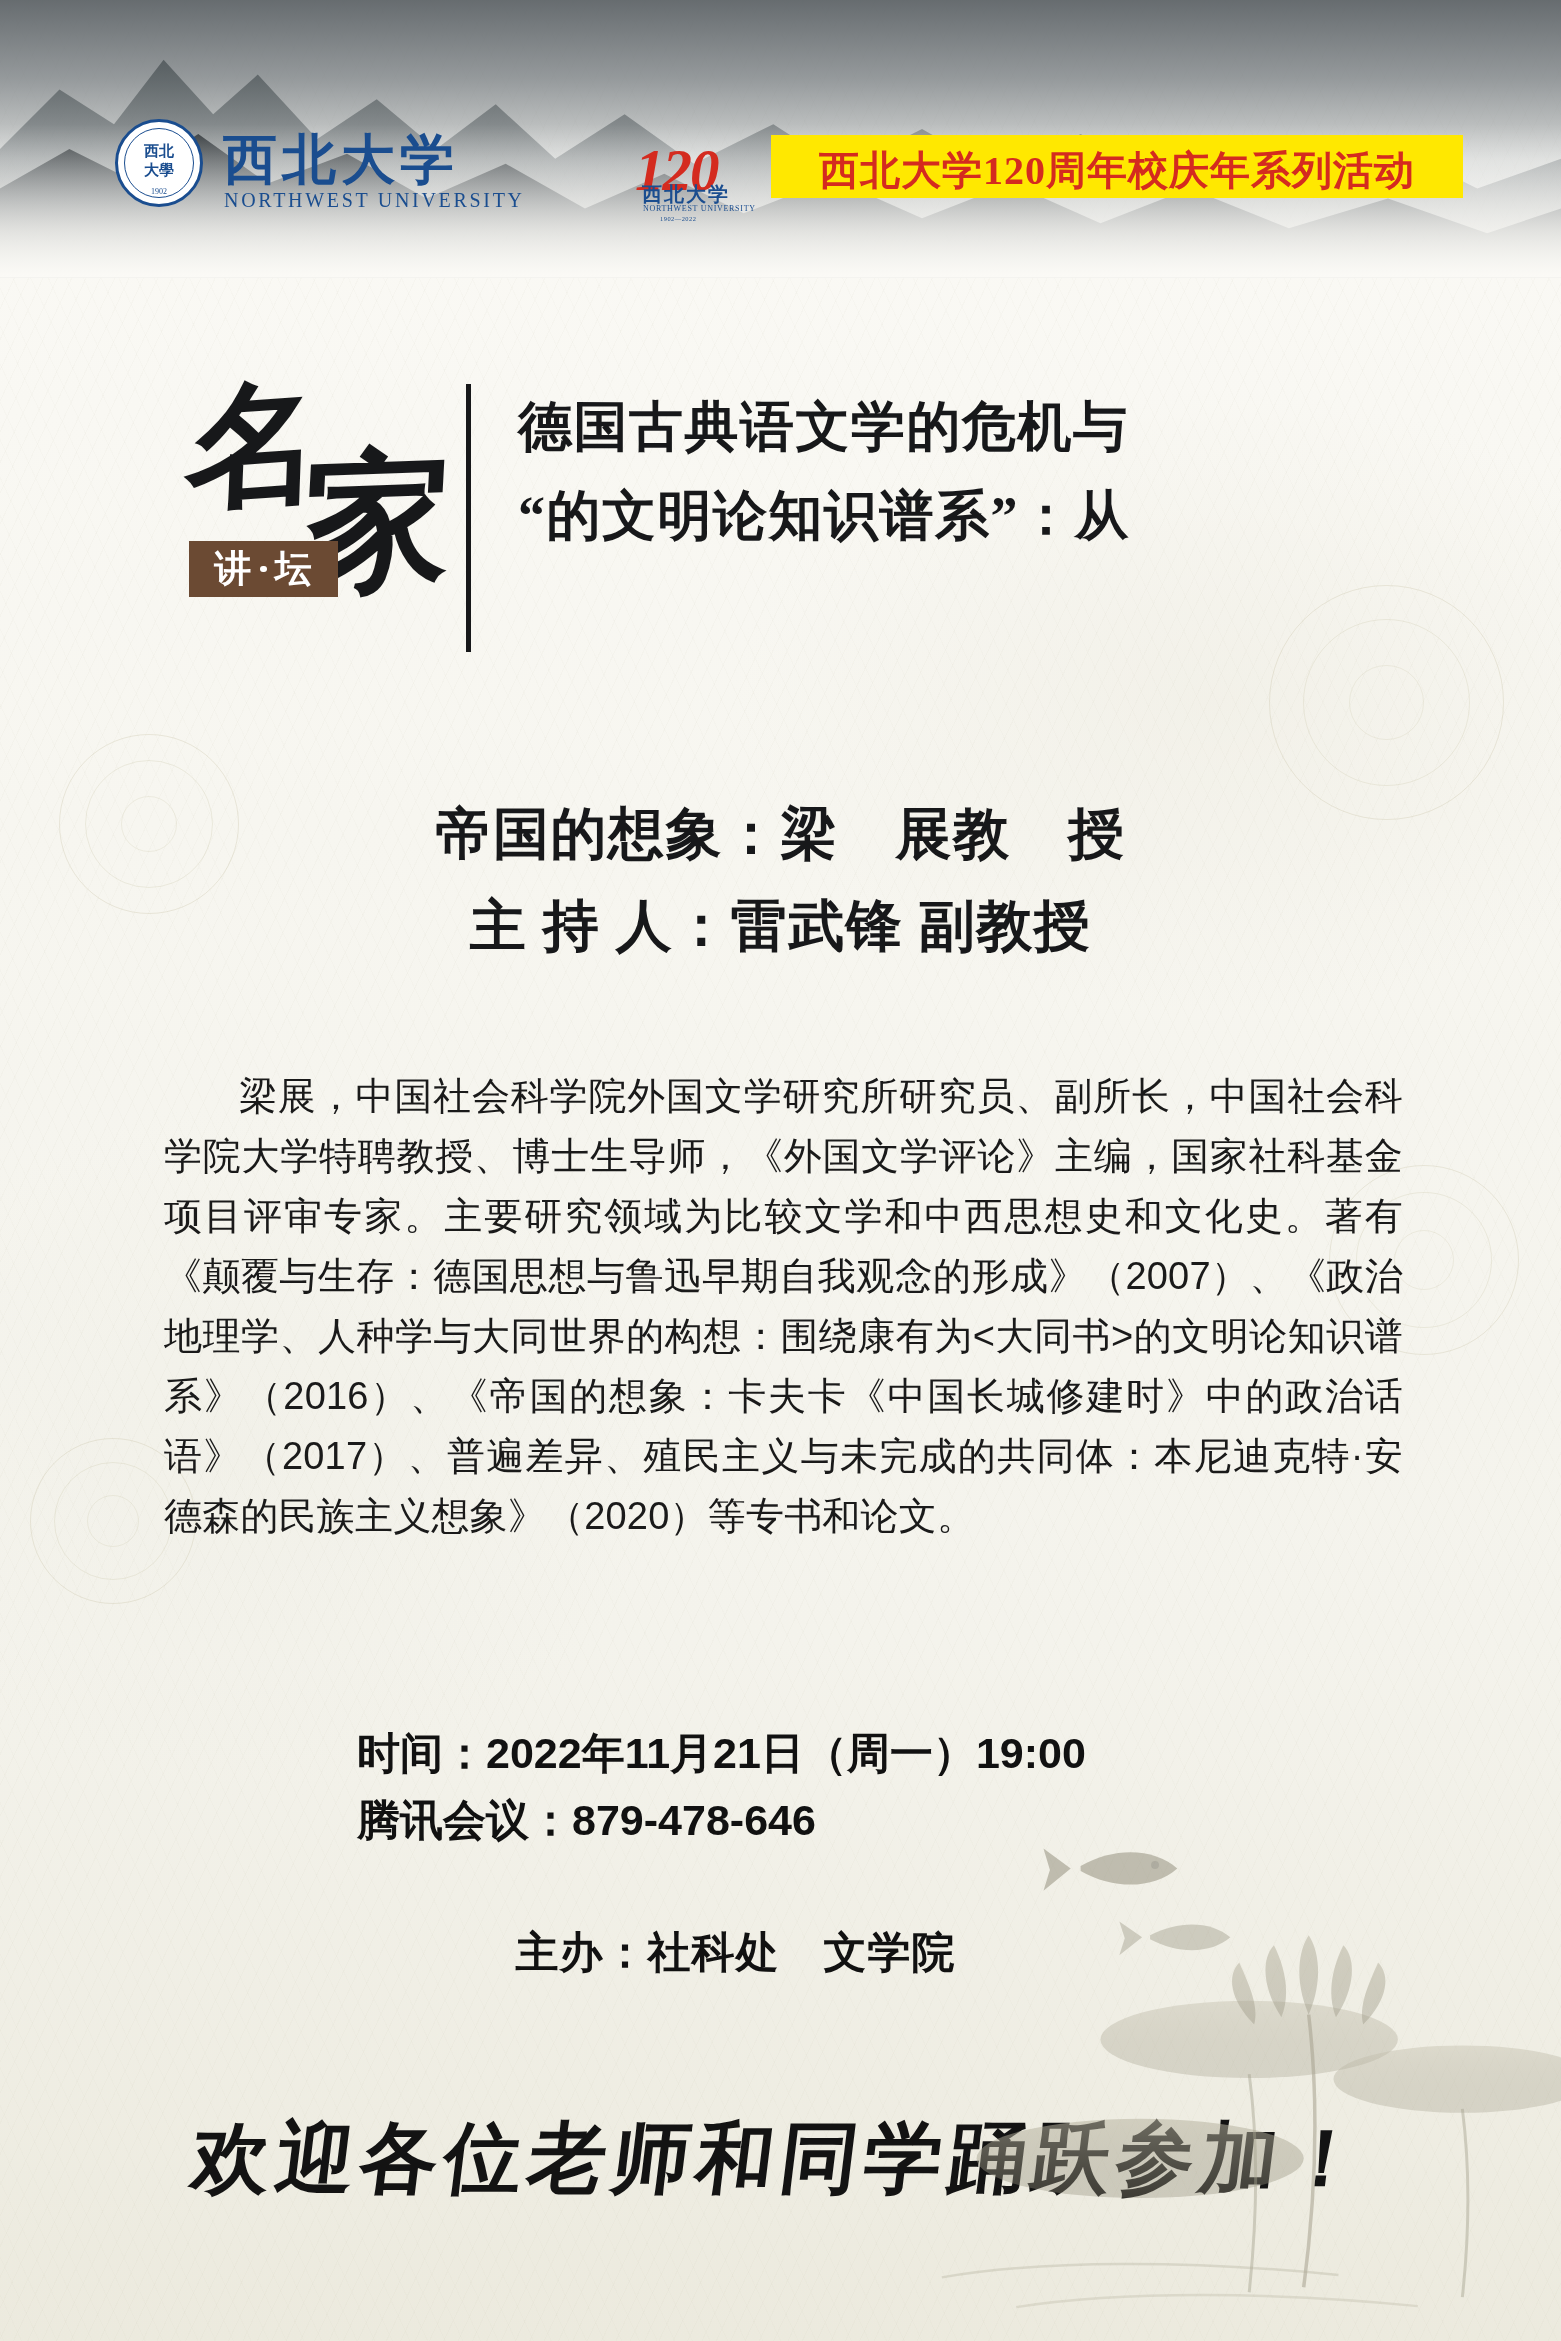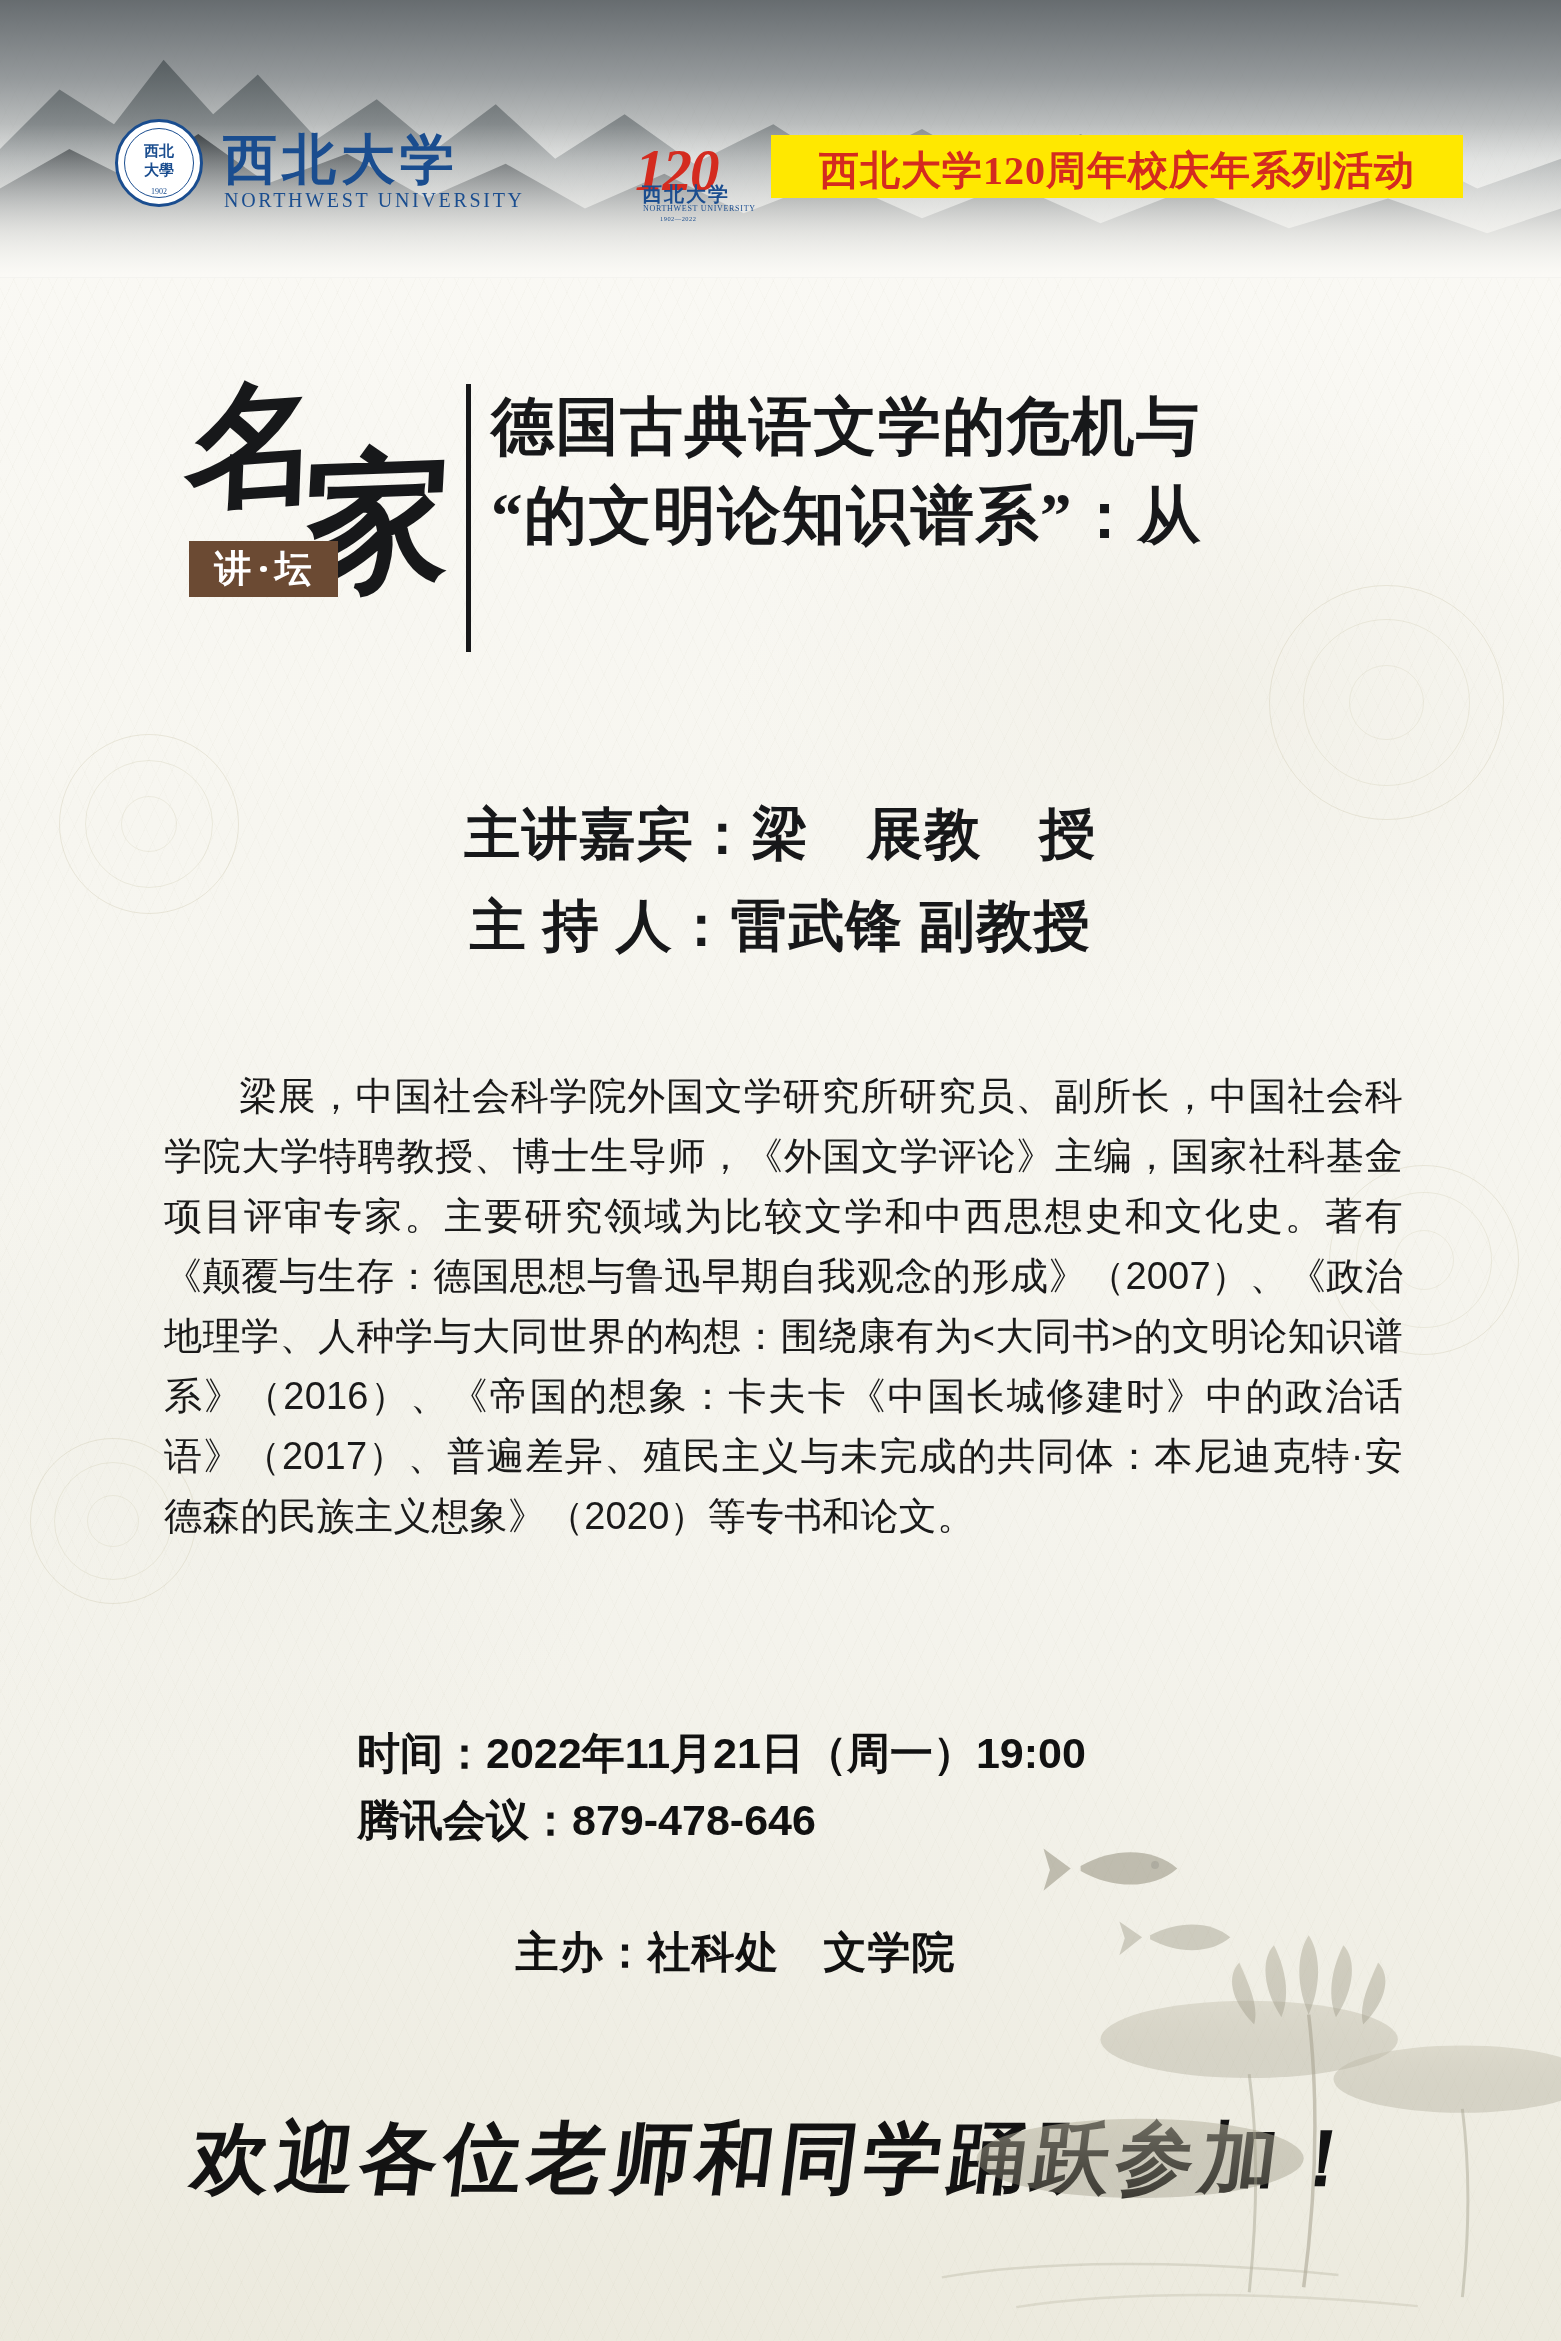--- a/index.html
+++ b/index.html
@@ -276,25 +276,26 @@
   }
   .title-lines {
     position: absolute;
     left: 491px;
     top: 383px;
     width: 972px;
   }
   .title-lines .tline {
     font-family: "Liberation Serif", serif;
     font-weight: bold;
-    font-size: 63px;
+    font-size: 54px;
     line-height: 89px;
     color: #17181a;
     letter-spacing: 1.5px;
     white-space: nowrap;
+    margin-left: 27px;
   }
 
   
   .speaker-block {
     position: absolute;
     left: 0;
     top: 788px;
     width: 1561px;
     text-align: center;
   }
@@ -447,21 +448,21 @@
     </div>
   </div>
 
   <div class="title-rule"></div>
   <div class="title-lines">
     <div class="tline">德国古典语文学的危机与</div>
     <div class="tline">“的文明论知识谱系”：从</div>
   </div>
 
   <div class="speaker-block">
-    <div class="row">主讲嘉宾：梁　展教　授</div>
+    <div class="row">帝国的想象：梁　展教　授</div>
     <div class="row">主 持 人：雷武锋 副教授</div>
   </div>
 
   <div class="bio">梁展，中国社会科学院外国文学研究所研究员、副所长，中国社会科学院大学特聘教授、博士生导师，《外国文学评论》主编，国家社科基金项目评审专家。主要研究领域为比较文学和中西思想史和文化史。著有《颠覆与生存：德国思想与鲁迅早期自我观念的形成》（2007）、《政治地理学、人种学与大同世界的构想：围绕康有为&lt;大同书&gt;的文明论知识谱系》（2016）、《帝国的想象：卡夫卡《中国长城修建时》中的政治话语》（2017）、普遍差异、殖民主义与未完成的共同体：本尼迪克特·安德森的民族主义想象》（2020）等专书和论文。</div>
 
   <div class="logistics">
     <div class="line">时间：2022年11月21日（周一）19:00</div>
     <div class="line">腾讯会议：879-478-646</div>
   </div>
   <div class="host-line">主办：社科处　文学院</div>

